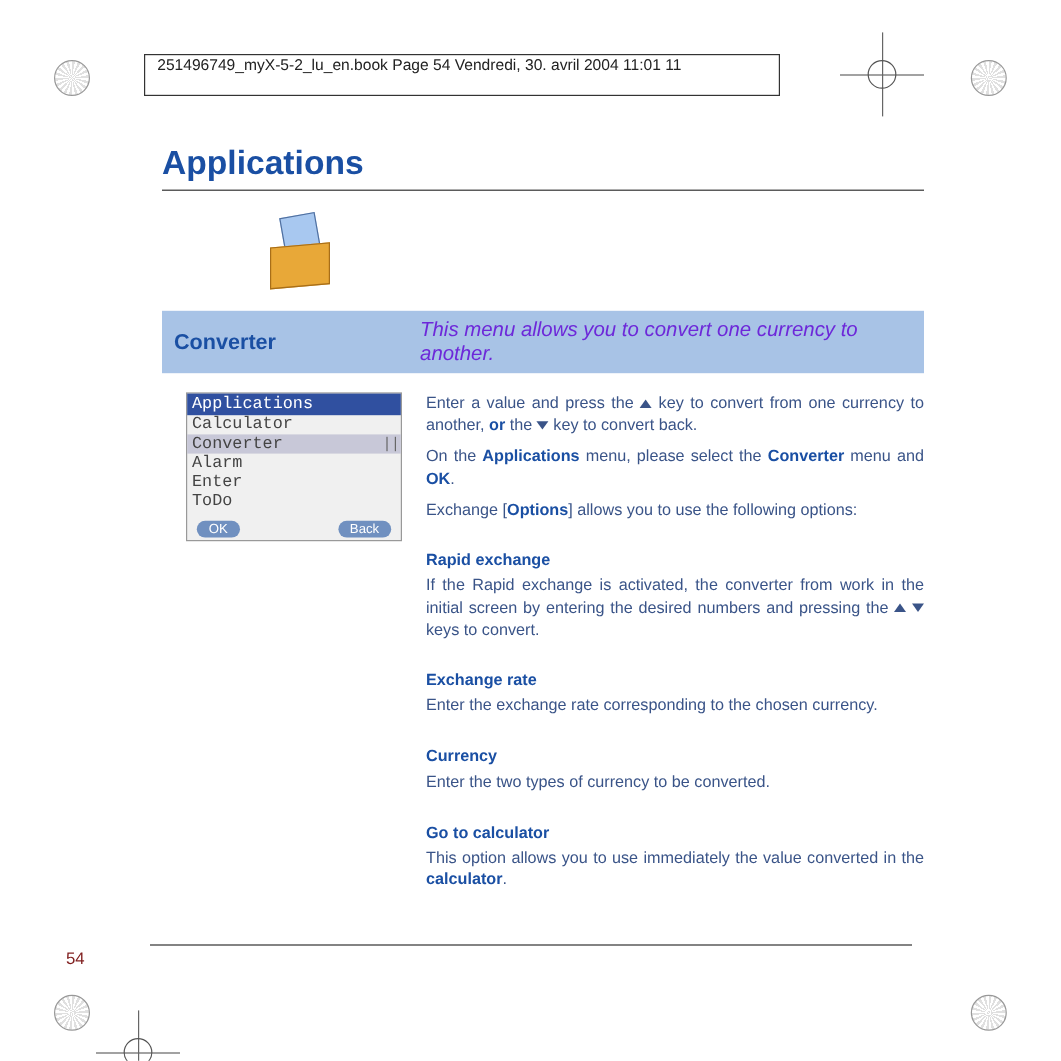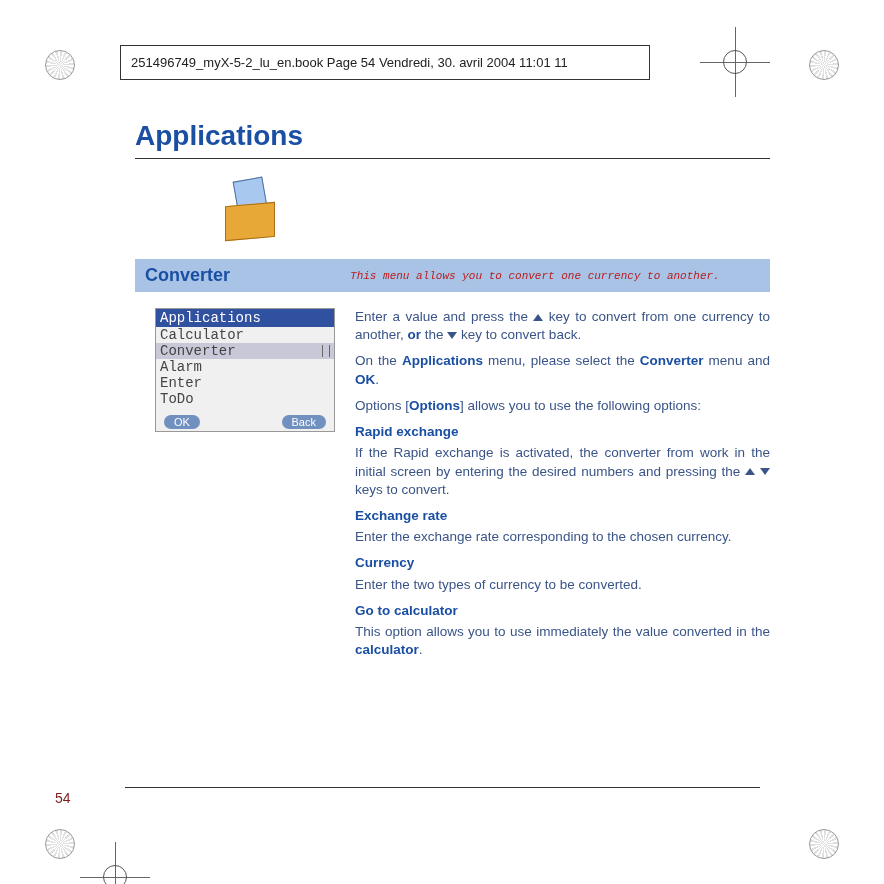--- a/index.html
+++ b/index.html
@@ -51,21 +51,21 @@
   }
   
   .printer-bar {
     position: absolute;
     top: 45px;
     left: 120px;
     width: 530px;
     height: 35px;
     border: 1px solid #333;
     display: flex;
-    align-items: center;
+    align-items: flex-start;
     padding: 0 10px;
     font-size: 13px;
     color: #222;
   }
   
   .page {
     position: absolute;
     top: 120px;
     left: 135px;
     width: 635px;
@@ -113,24 +113,23 @@
     align-items: center;
     gap: 120px;
     margin-bottom: 16px;
   }
   .section-title {
     color: #1a4fa3;
     font-size: 18px;
     font-weight: bold;
   }
   .section-desc {
-    color: #b91c1c;
+    color: #6d28d9;
     font-style: italic;
-    font-size: 11px;
-    font-family: Liberation Mono, monospace;
+    font-size: 17px;
   }
   .two-col {
     display: flex;
     gap: 20px;
   }
   .phone-screen {
     width: 180px;
     height: 160px;
     flex-shrink: 0;
     margin-left: 20px;
@@ -186,21 +185,21 @@
     line-height: 1.35;
     color: #3a5488;
     text-align: justify;
   }
   .body-text p {
     margin-bottom: 8px;
   }
   .body-text .sub {
     color: #1a4fa3;
     font-weight: bold;
-    margin-top: 8px;
+    margin-top: 24px;
     margin-bottom: 3px;
   }
   .body-text b { color: #1a4fa3; }
   .tri {
     display: inline-block;
     width: 0;
     height: 0;
     vertical-align: middle;
   }
   .tri.up {
@@ -290,21 +289,21 @@
     </div>
 
     <div class="body-text">
       <p>
         <span>Enter a value and press the </span><span class="tri up"></span><span> key to convert from one currency to another, </span><b>or</b><span> the </span><span class="tri down"></span><span> key to convert back.</span>
       </p>
       <p>
         <span>On the </span><b>Applications</b><span> menu, please select the </span><b>Converter</b><span> menu and </span><b>OK</b><span>.</span>
       </p>
       <p>
-        <span>Options [</span><b>Options</b><span>] allows you to use the following options:</span>
+        <span>Exchange [</span><b>Options</b><span>] allows you to use the following options:</span>
       </p>
 
       <div class="sub">Rapid exchange</div>
       <p>
         <span>If the Rapid exchange is activated, the converter from work in the initial screen by entering the desired numbers and pressing the </span><span class="tri up"></span> <span class="tri down"></span><span> keys to convert.</span>
       </p>
 
       <div class="sub">Exchange rate</div>
       <p>Enter the exchange rate corresponding to the chosen currency.</p>
 

